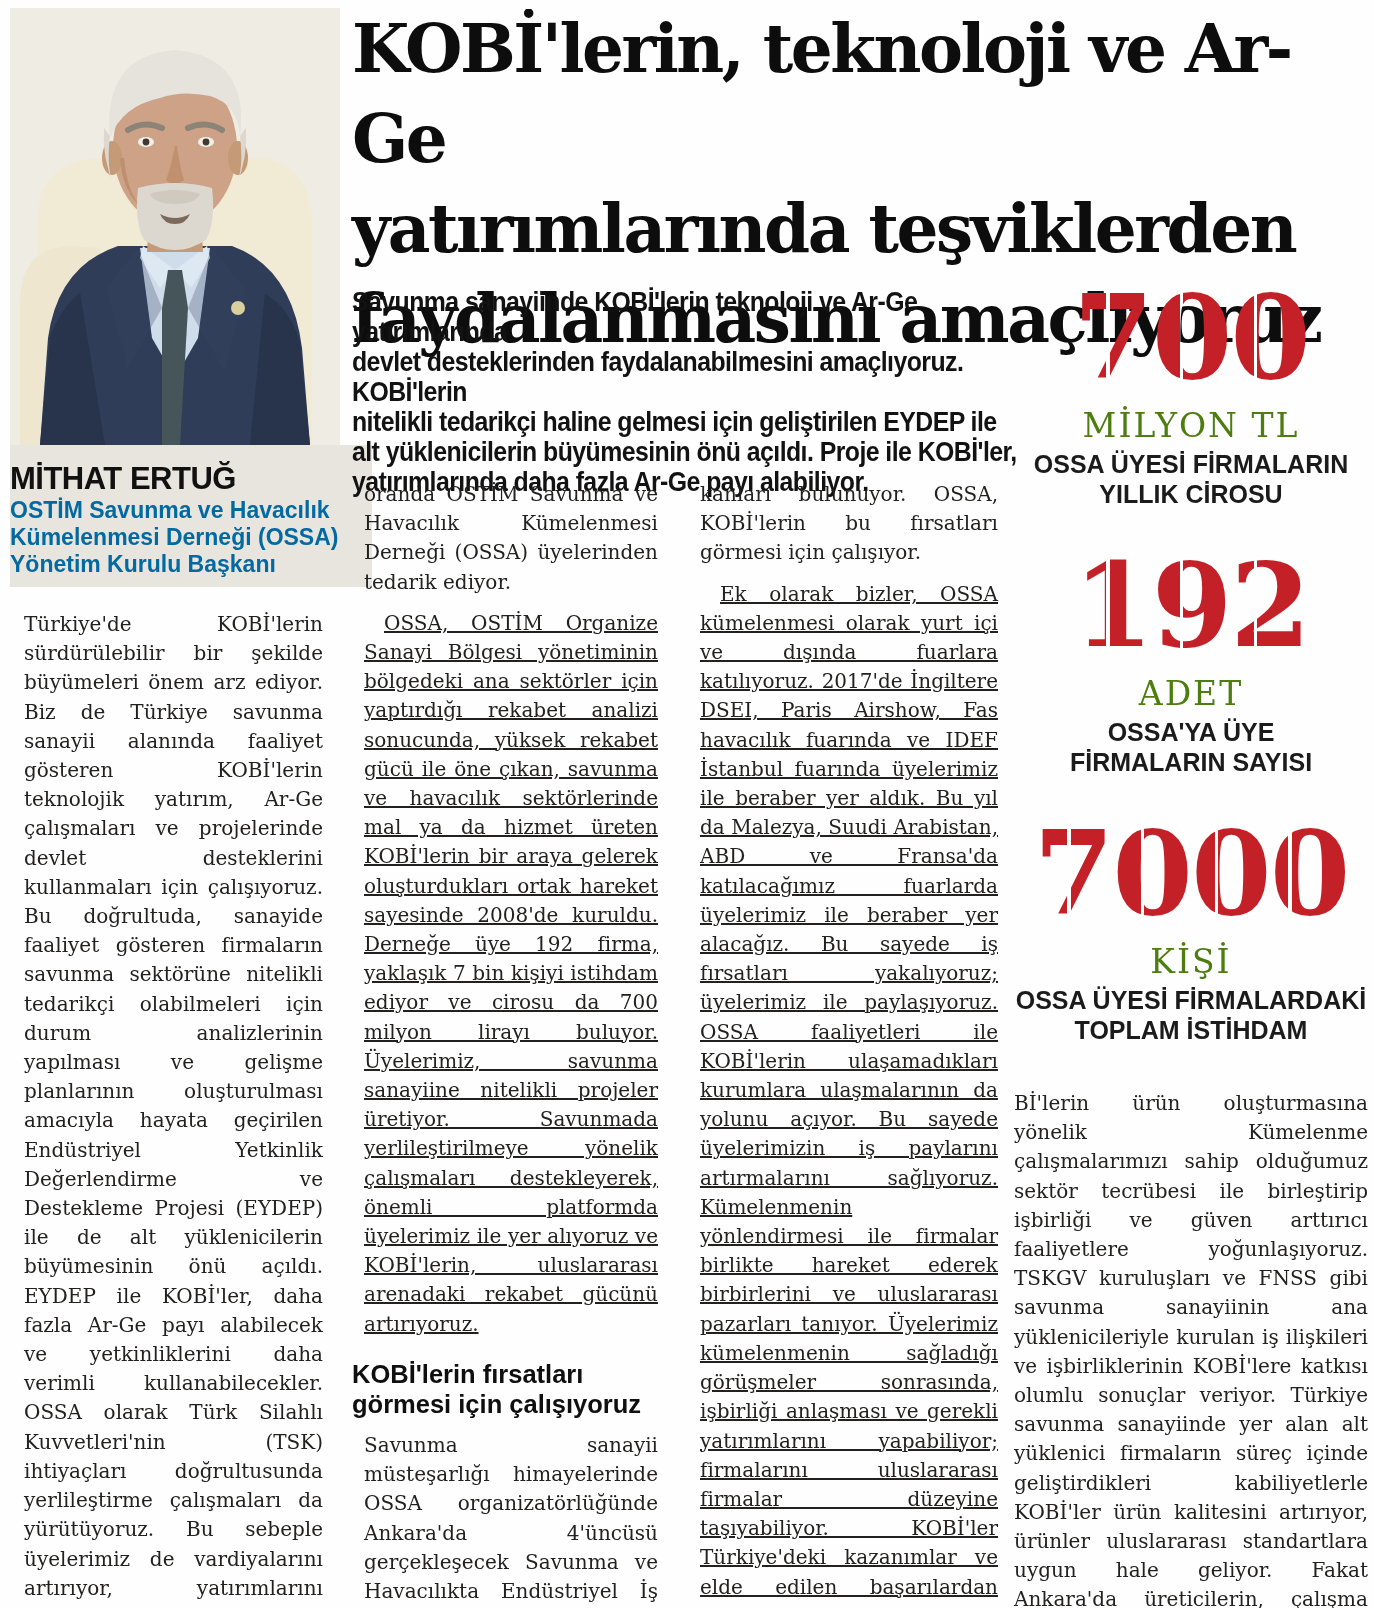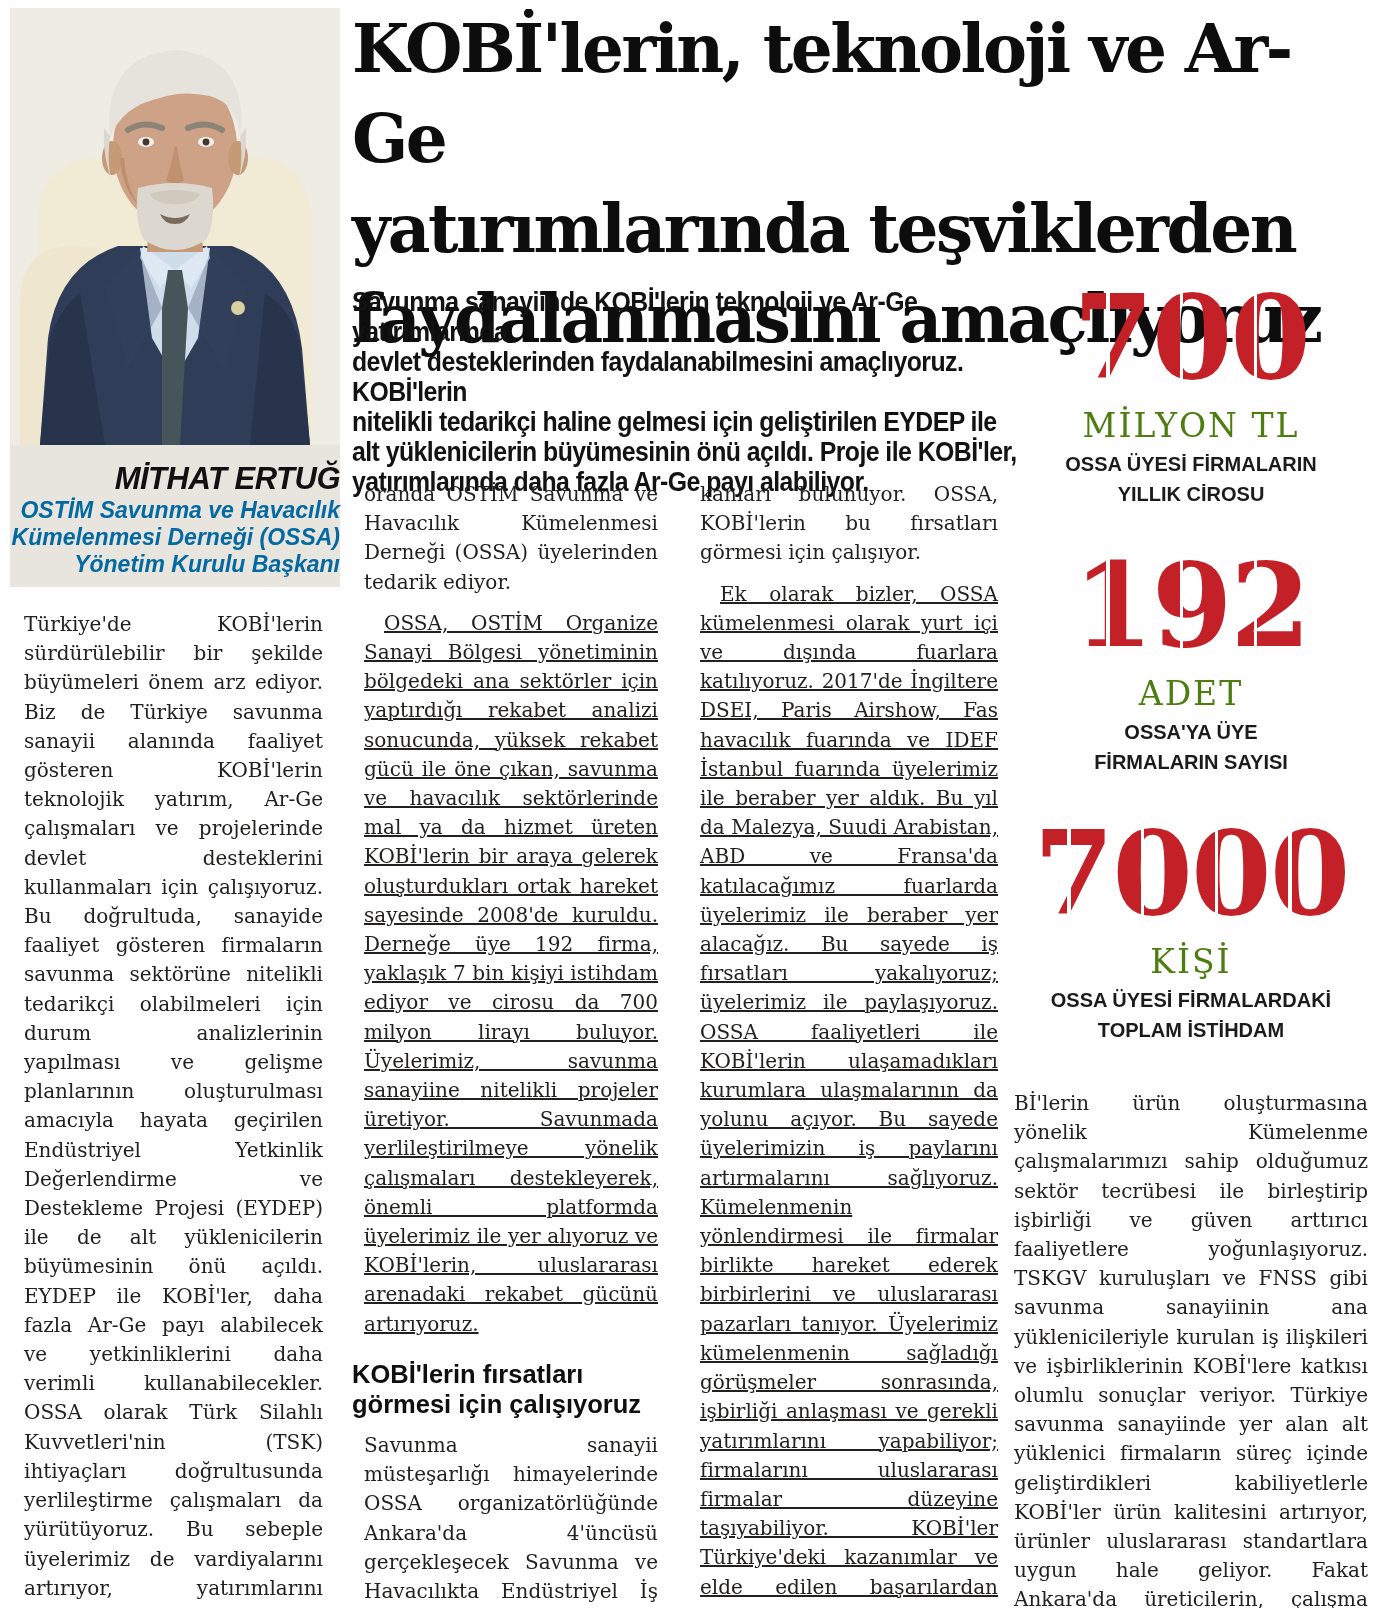--- a/index.html
+++ b/index.html
@@ -2,22 +2,22 @@
 <html lang="tr"><head>
 <meta charset="utf-8">
 <style>
   html,body{margin:0;padding:0;background:#ffffff;}
   #page{position:relative;width:1374px;height:1608px;background:#fefefe;overflow:hidden;
         font-family:"DejaVu Serif",serif;color:#1c1c1c;}
 
   
   .photo{position:absolute;left:10px;top:8px;width:330px;height:437px;background:#efece4;}
   .photo svg{display:block;width:100%;height:100%;}
-  .caption{position:absolute;left:10px;top:445px;width:330px;height:142px;background:#e8e5df;
-           text-align:right;font-style:italic;}
+  .caption{position:absolute;left:10px;top:445px;width:362px;height:142px;background:#e8e5df;
+           text-align:left;}
   .caption-name{font-family:"Liberation Sans",sans-serif;font-weight:bold;font-size:31px;
                 letter-spacing:-0.5px;margin-top:16px;color:#111;}
   .caption-role{font-family:"Liberation Sans",sans-serif;font-weight:bold;font-size:23px;
                 line-height:27px;color:#0369a1;white-space:pre-line;}
 
   
   .headline{position:absolute;left:352px;top:4px;width:1015px;
             font-family:"DejaVu Serif",serif;font-weight:bold;font-size:66px;line-height:88px;
             letter-spacing:-2.5px;color:#0d0d0d;white-space:pre-line;transform:scale(1,1.02);
             transform-origin:0 0;}
@@ -31,21 +31,21 @@
   .stat{margin:0 0 0 0;}
   .stat-value{display:inline-block;font-family:"DejaVu Serif",serif;font-weight:bold;
               font-size:116px;line-height:100px;letter-spacing:-2px;color:#c32127;text-align:right;}
   @supports ((background-clip:text) or (-webkit-background-clip:text)){
     .stat-value{color:transparent;
       background-image:repeating-linear-gradient(90deg,#c32127 0,#c32127 0.285em,#ffffff 0.285em,#ffffff 0.315em,#c32127 0.315em,#c32127 0.636em);
       -webkit-background-clip:text;background-clip:text;}
   }
   .stat-unit{font-family:"DejaVu Serif",serif;font-weight:normal;font-size:33px;line-height:38px;
              letter-spacing:2px;color:#4d7c0f;margin-top:20px;}
-  .stat-label{font-family:"Liberation Sans",sans-serif;font-weight:bold;font-size:20px;
+  .stat-label{font-family:"Liberation Sans",sans-serif;font-weight:bold;font-size:25px;
               line-height:30px;color:#1b1b1b;white-space:pre-line;margin-top:4px;}
   .stat + .stat{margin-top:46px;}
 
   
   .col{position:absolute;font-size:20px;line-height:29.2px;text-align:justify;color:#22211f;}
   .col p{margin:12px;}
   .col p.indent{text-indent:20px;text-decoration:underline;}
   .col p + p{margin-top:0;}
   .subhead{font-family:"Liberation Sans",sans-serif;font-weight:bold;font-size:25.5px;
            line-height:30px;color:#0f0f0f;white-space:pre-line;text-align:left;

